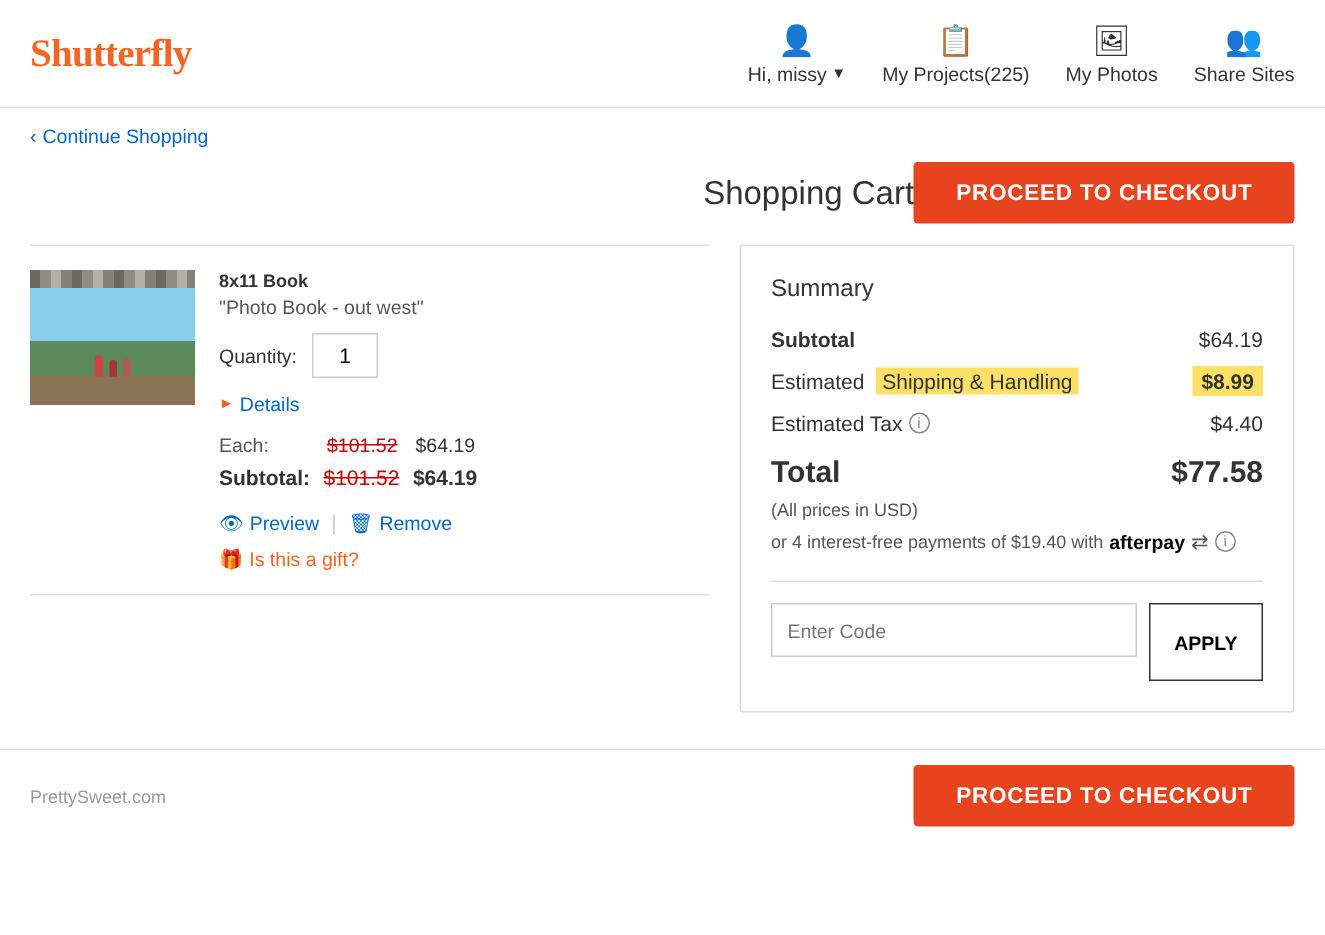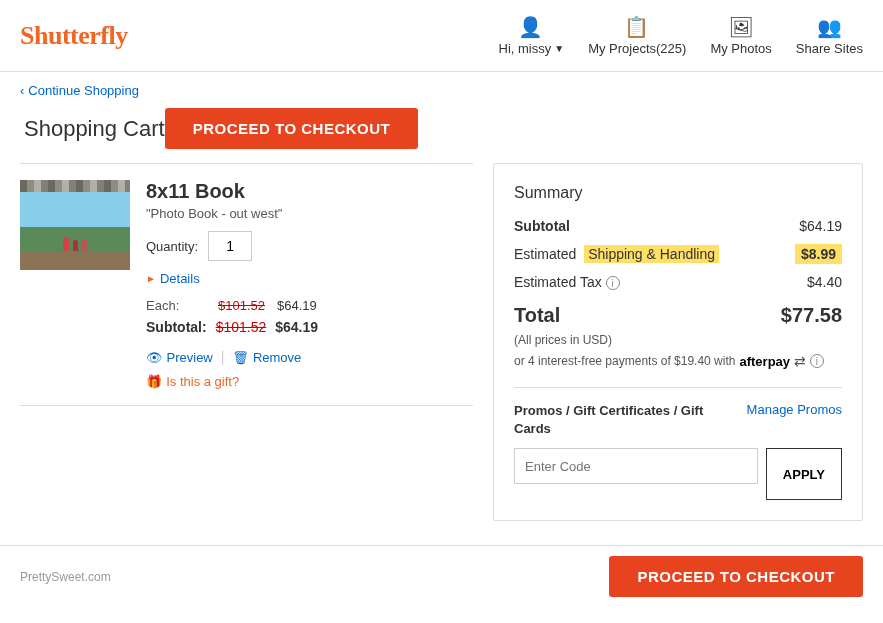--- a/index.html
+++ b/index.html
@@ -33,21 +33,21 @@
   </div>
 </div>
 
 <div style="padding:10px 20px 4px;">
   <a href="#" style="color:#0066cc; text-decoration:none; font-size:13px; display:inline-flex; align-items:center; gap:4px;">
     <span>‹</span>
     <span>Continue Shopping</span>
   </a>
 </div>
 
-<div style="display:flex; align-items:center; justify-content:flex-start; padding:6px 8px 14px;margin-left:16px;">
+<div style="display:flex; align-items:center; justify-content:flex-end; padding:6px 20px 14px;">
   <h1 style="font-size:22px; font-weight:normal; color:#333;">Shopping Cart</h1>
   <button style="background:#e8431f; color:#fff; border:none; padding:12px 28px; font-size:15px; font-weight:bold; cursor:pointer; letter-spacing:0.5px; border-radius:3px;">PROCEED TO CHECKOUT</button>
 </div>
 
 <div style="display:flex; padding:0 20px 20px; gap:20px; align-items:flex-start;">
 
   <div style="flex:1;">
     <div style="display:flex; gap:16px; padding:16px 0; border-top:1px solid #ddd; border-bottom:1px solid #ddd;">
 
       <div style="width:110px; height:90px; flex-shrink:0; overflow:hidden; position:relative; background:#c8bda0;">
@@ -56,21 +56,21 @@
         <div style="position:absolute; top:12px; left:0; right:0; bottom:0; background:linear-gradient(180deg, #87CEEB 0%, #87CEEB 45%, #5a8a5a 45%, #5a8a5a 75%, #8B7355 75%);">
           <div style="position:absolute; bottom:25%; left:50%; transform:translateX(-50%); display:flex; gap:4px;">
             <div style="width:6px; height:14px; background:#c44; border-radius:2px 2px 0 0;"></div>
             <div style="width:5px; height:11px; background:#a33; border-radius:2px 2px 0 0; margin-top:3px;"></div>
             <div style="width:5px; height:12px; background:#b55; border-radius:2px 2px 0 0; margin-top:2px;"></div>
           </div>
         </div>
       </div>
 
       <div style="flex:1;">
-        <div style="font-size:20px; font-weight:bold; margin-bottom:3px;">8x11 Book</div>
+        <div style="font-size:12px; font-weight:bold; margin-bottom:3px;">8x11 Book</div>
         <div style="font-size:13px; color:#555; margin-bottom:10px;">"Photo Book - out west"</div>
         <div style="display:flex; align-items:center; gap:10px; margin-bottom:10px;">
           <span style="font-size:13px;">Quantity:</span>
           <input type="text" value="1" style="width: 44px; height: 30px; border: 1px solid rgb(204, 204, 204); text-align: center; font-size: 14px;">
         </div>
         <div style="color:#0066cc; font-size:13px; cursor:pointer; display:flex; align-items:center; gap:4px; margin-bottom:12px;">
           <span style="color:#f26522; font-size:10px;">►</span>
           <span>Details</span>
         </div>
         <div style="display:flex; align-items:center; gap:12px; margin-bottom:6px; font-size:13px;">
@@ -114,44 +114,40 @@
 
     <div style="display:flex; justify-content:space-between; align-items:center; margin-bottom:10px; font-size:14px;">
       <span>
         <span>Estimated</span>
         <span style="background:#ffe066; padding:1px 4px; margin-left:4px;">Shipping &amp; Handling</span>
       </span>
       <span style="background:#ffe066; padding:2px 6px; font-weight:bold;">$8.99</span>
     </div>
 
     <div style="display:flex; justify-content:space-between; align-items:center; margin-bottom:14px; font-size:14px;">
-      <span style="display:flex; align-items:flex-end; gap:4px;">
+      <span style="display:flex; align-items:center; gap:4px;">
         <span>Estimated Tax</span>
         <span style="display:inline-flex; align-items:center; justify-content:center; width:14px; height:14px; border:1px solid #888; border-radius:50%; font-size:10px; color:#888; cursor:pointer;">i</span>
       </span>
       <span>$4.40</span>
     </div>
 
     <div style="display:flex; justify-content:space-between; align-items:center; margin-bottom:6px;">
       <span style="font-size:20px; font-weight:bold;">Total</span>
       <span style="font-size:20px; font-weight:bold;">$77.58</span>
     </div>
     <div style="font-size:12px; color:#555; margin-bottom:6px;">(All prices in USD)</div>
     <div style="font-size:12px; color:#555; margin-bottom:18px; display:flex; align-items:center; gap:4px; flex-wrap:wrap;">
       <span>or 4 interest-free payments of $19.40 with</span>
       <span style="font-weight:bold; color:#000; font-size:13px;">afterpay</span>
       <span style="font-size:14px;">⇄</span>
       <span style="display:inline-flex; align-items:center; justify-content:center; width:14px; height:14px; border:1px solid #888; border-radius:50%; font-size:10px; color:#888; cursor:pointer;">i</span>
     </div>
 
     <div style="border-top:1px solid #ddd; padding-top:14px;">
-      <div style="display:flex; justify-content:space-between; align-items:flex-start; margin-bottom:10px;">
-        <span style="font-size:13px; font-weight:bold; line-height:1.4; flex:1;">Promos / Gift Certificates / Gift Cards</span>
-        <a href="#" style="color:#0066cc; font-size:13px; cursor:pointer; white-space:nowrap; text-decoration:none; margin-left:8px;">Manage Promos</a>
-      </div>
       <div style="display:flex; gap:8px;">
         <input type="text" style="flex: 1 1 0%; height: 36px; border: 1px solid rgb(204, 204, 204); padding: 0px 10px; font-size: 13px; color: rgb(153, 153, 153);" placeholder="Enter Code">
         <button style="background:#fff; border:1px solid #333; padding:0 16px; font-size:13px; font-weight:bold; cursor:pointer; height:52px;">APPLY</button>
       </div>
     </div>
   </div>
 </div>
 
 <div style="display:flex; align-items:center; justify-content:space-between; padding:10px 20px; border-top:1px solid #ddd; margin-top:4px;">
   <span style="font-size:12px; color:#999;">PrettySweet.com</span>

